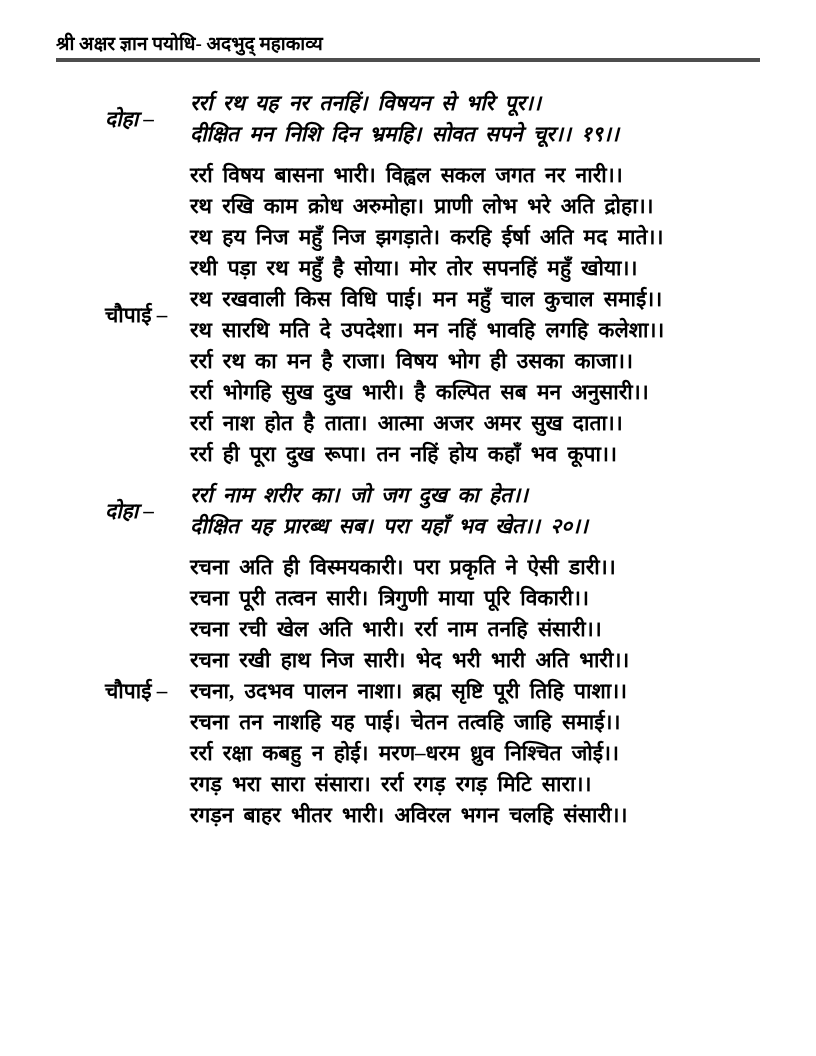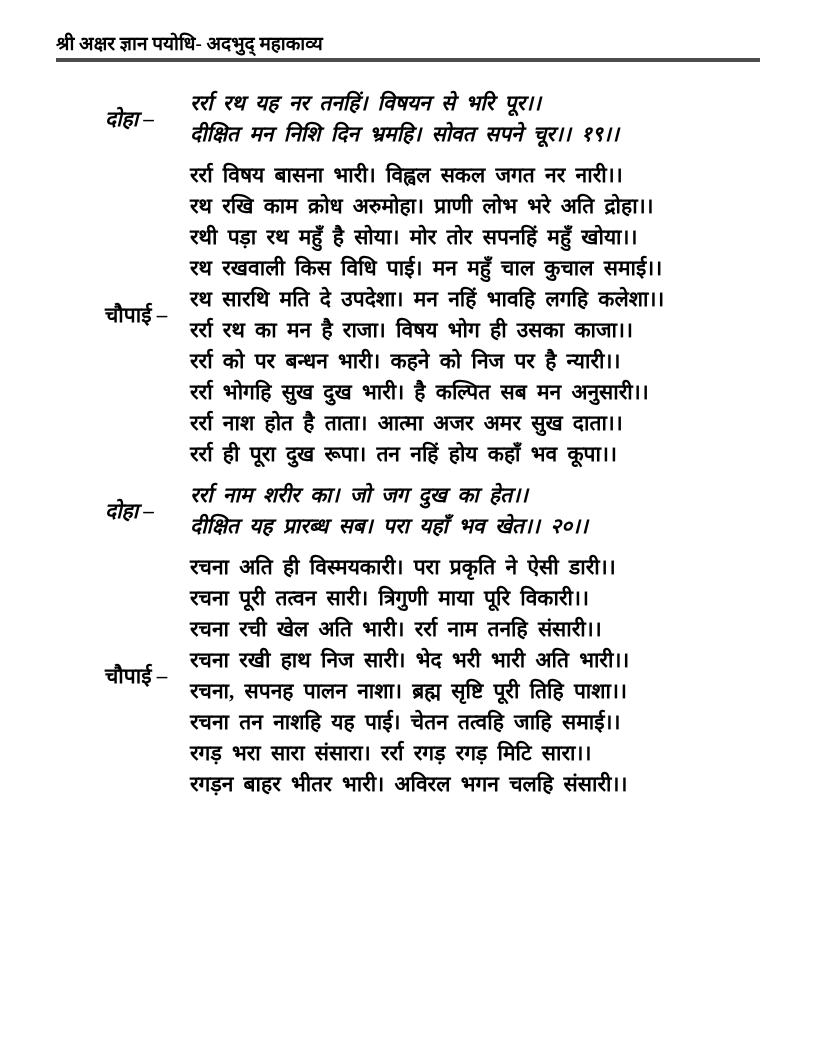--- a/index.html
+++ b/index.html
@@ -104,25 +104,25 @@
           <div class="verse-line">दीक्षित मन निशि दिन भ्रमहि। सोवत सपने चूर।। १९।।</div>
         </div>
   </div>
 
 
   <div class="section">
     <div class="label">चौपाई –</div>
     <div class="lines">
           <div class="verse-line">रर्रा विषय बासना भारी। विह्वल सकल जगत नर नारी।।</div>
           <div class="verse-line">रथ रखि काम क्रोध अरुमोहा। प्राणी लोभ भरे अति द्रोहा।।</div>
+          <div class="verse-line">रथ हय निज महुँ निज झगड़ाते। करहि ईर्षा अति मद माते।।</div>
           <div class="verse-line">रथी पड़ा रथ महुँ है सोया। मोर तोर सपनहिं महुँ खोया।।</div>
           <div class="verse-line">रथ रखवाली किस विधि पाई। मन महुँ चाल कुचाल समाई।।</div>
           <div class="verse-line">रथ सारथि मति दे उपदेशा। मन नहिं भावहि लगहि कलेशा।।</div>
           <div class="verse-line">रर्रा रथ का मन है राजा। विषय भोग ही उसका काजा।।</div>
-          <div class="verse-line">रर्रा को पर बन्धन भारी। कहने को निज पर है न्यारी।।</div>
           <div class="verse-line">रर्रा भोगहि सुख दुख भारी। है कल्पित सब मन अनुसारी।।</div>
           <div class="verse-line">रर्रा नाश होत है ताता। आत्मा अजर अमर सुख दाता।।</div>
           <div class="verse-line">रर्रा ही पूरा दुख रूपा। तन नहिं होय कहाँ भव कूपा।।</div>
         </div>
   </div>
 
   <div class="section slanted">
     <div class="label">दोहा –</div>
     <div class="lines">
           <div class="verse-line">रर्रा नाम शरीर का। जो जग दुख का हेत।।</div>
@@ -130,22 +130,23 @@
         </div>
   </div>
 
   <div class="section">
     <div class="label">चौपाई –</div>
     <div class="lines">
           <div class="verse-line">रचना अति ही विस्मयकारी। परा प्रकृति ने ऐसी डारी।।</div>
           <div class="verse-line">रचना पूरी तत्वन सारी। त्रिगुणी माया पूरि विकारी।।</div>
           <div class="verse-line">रचना रची खेल अति भारी। रर्रा नाम तनहि संसारी।।</div>
           <div class="verse-line">रचना रखी हाथ निज सारी। भेद भरी भारी अति भारी।।</div>
-          <div class="verse-line">रचना, सपनह पालन नाशा। ब्रह्म सृष्टि पूरी तिहि पाशा।।</div>
+          <div class="verse-line">रचना, उदभव पालन नाशा। ब्रह्म सृष्टि पूरी तिहि पाशा।।</div>
           <div class="verse-line">रचना तन नाशहि यह पाई। चेतन तत्वहि जाहि समाई।।</div>
+          <div class="verse-line">रर्रा रक्षा कबहु न होई। मरण–धरम ध्रुव निश्चित जोई।।</div>
           <div class="verse-line">रगड़ भरा सारा संसारा। रर्रा रगड़ रगड़ मिटि सारा।।</div>
           <div class="verse-line">रगड़न बाहर भीतर भारी। अविरल भगन चलहि संसारी।।</div>
         </div>
   </div>
 </div>
 
   <div class="footer">
     <div class="footer-rule"></div>
     <div class="page-number">३२६/ र</div>
   </div>

